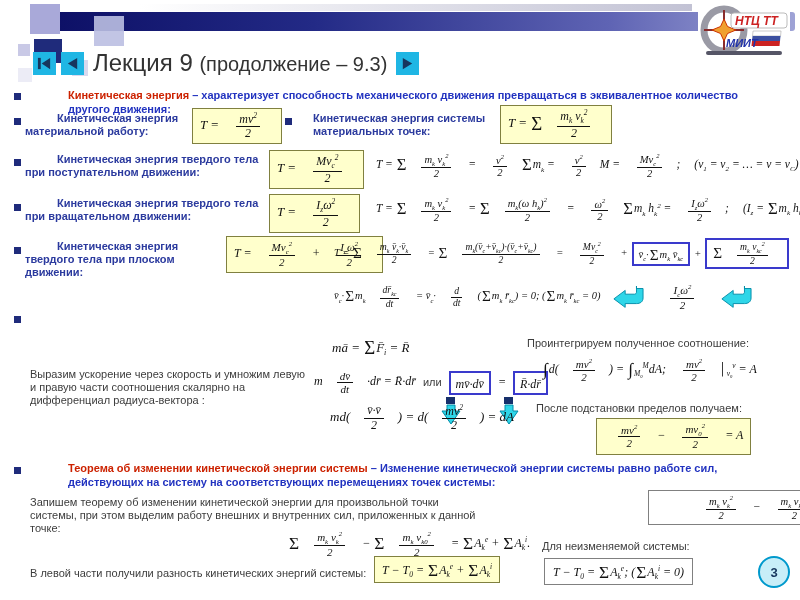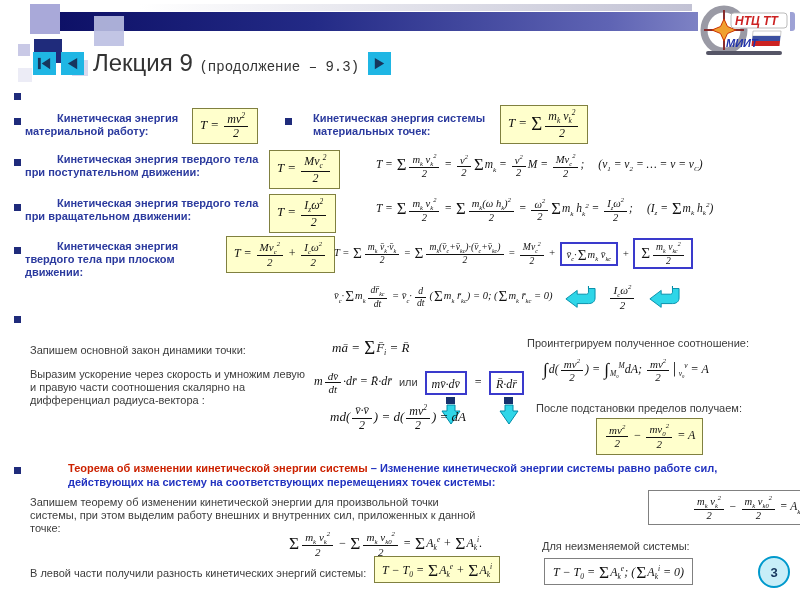--- a/index.html
+++ b/index.html
@@ -10,34 +10,34 @@
   .bar-light{left:140px;top:4px;width:552px;height:7px;
              background:linear-gradient(to right,#ffffff,#c2c2d4);}
   .bar-navy{left:55px;top:12px;width:740px;height:19px;border-radius:0 3px 3px 0;
             background:linear-gradient(to right,#0d1066 0%,#232a86 35%,#5f64b4 75%,#9fa3d6 100%);}
   .sq{position:absolute;}
   .logo{left:698px;top:3px;width:92px;height:54px;background:#fff;text-align:right;}
   
   .navbtn{width:23px;height:23px;background:#1fb6e4;border:none;padding:0;margin:0;
           display:flex;align-items:center;justify-content:center;cursor:pointer;}
   .titletext{font-size:24px;color:#333;white-space:nowrap;margin:0 4px;}
-  .tsub{font-size:14px;font-family:Liberation Mono, monospace;}
+  .tsub{font-size:20px;}
   
   .bullet{width:7px;height:7px;background:#1f2b7b;}
   .blabel{color:#2b3a9e;font-weight:bold;font-size:11px;line-height:13px;}
   .hang{text-indent:32px;}
   .kw{color:#cc2200;font-weight:bold;}
   .thm{color:#2233c0;font-weight:bold;font-size:11px;line-height:14px;}
   .body{color:#3c3c3c;font-size:11px;line-height:13px;}
   
   .formula{font-family:"Liberation Serif",serif;font-style:italic;font-size:13px;color:#111;
            display:inline-block;white-space:nowrap;}
   .f12{font-size:12px;} .f115{font-size:11.5px;padding-left:35px;} .sm{font-size:10.5px;}
   .frac{display:inline-flex;flex-direction:column;align-items:center;vertical-align:middle;
-        line-height:1.1;font-size:0.92em;margin:0 2px;}
+        line-height:1.1;font-size:0.92em;margin:0 14px;}
   .frac .num{padding:0 3px;border-bottom:1px solid #111;}
   .frac .den{padding:0 3px;}
   .bigop{font-style:normal;font-size:1.45em;line-height:1;vertical-align:-0.12em;margin:0 1px;}
   .formula sub,.formula sup{font-size:62%;}
   .ybox{background:#ffffcc;border:1px solid #808040;padding:3px 7px;display:inline-block;}
   .bluebox{border:2px solid #3a3acc;background:#fff;padding:1px 5px;display:inline-block;}
   .wbox{border:1px solid #808080;background:#fff;padding:3px 8px;display:inline-block;}
   .frow{display:flex;align-items:center;}
   .note{margin-left:14px;}
   
@@ -89,20 +89,23 @@
     </button>
     <div class="titletext"><span>Лекция 9 </span><span class="tsub">(продолжение – 9.3)</span></div>
     <button class="navbtn">
       <svg width="15" height="15" viewBox="0 0 16 16">
           <polygon points="3,2 13,8 3,14" fill="#17365d"></polygon>
         </svg>
     </button>
   </div>
 
   <div class="abs bullet" style="left:14px;top:93px"></div>
+  <div class="abs thm" style="left:68px;top:88px;width:695px">
+    <span class="kw">Кинетическая энергия</span><span> – характеризует способность механического движения превращаться в эквивалентное количество другого движения:</span>
+  </div>
 
   <div class="abs bullet" style="left:14px;top:118px"></div>
   <div class="abs blabel hang" style="left:25px;top:112px;width:165px">Кинетическая энергия материальной работу:</div>
   <div class="abs ybox" style="left:192px;top:108px"><span class="formula">T = <span class="frac">
           <span class="num">mv<sup>2</sup></span>
           <span class="den">2</span>
         </span></span></div>
 
   <div class="abs bullet" style="left:285px;top:118px"></div>
   <div class="abs blabel" style="left:313px;top:112px;width:185px">Кинетическая энергия системы материальных точек:</div>
@@ -199,21 +202,20 @@
           <span class="num">I<sub>c</sub>ω<sup>2</sup></span>
           <span class="den">2</span>
         </span></span>
     <svg width="32" height="22" viewBox="0 0 34 22">
         <path d="M26,2 h7 v10 c0,4 -3,6 -7,6 h-12 v4 L2,13 l12,-9 v4 h10 c1,0 2,-1 2,-2 v-8 z" fill="#2fd6e8" stroke="#008ca8"></path>
       </svg>
   </div>
 
   <div class="abs bullet" style="left:14px;top:316px"></div>
 
-  <div class="abs body" style="left:30px;top:344px;width:285px">Запишем основной закон динамики точки:</div>
   <div class="abs formula" style="left:332px;top:339px">mā = <span class="bigop">Σ</span>F̄<sub>i</sub> = R̄</div>
 
   <div class="abs body" style="left:30px;top:368px;width:278px">Выразим ускорение через скорость и умножим левую и правую части соотношения скалярно на дифференциал радиуса-вектора :</div>
   <div class="abs frow" style="left:314px;top:370px;gap:7px">
     <span class="formula f12">m<span class="frac">
           <span class="num">dv̄</span>
           <span class="den">dt</span>
         </span>·dr̄ = R̄·dr̄</span>
     <span class="body">или</span>
     <span class="bluebox"><span class="formula f12">mv̄·dv̄</span></span>

